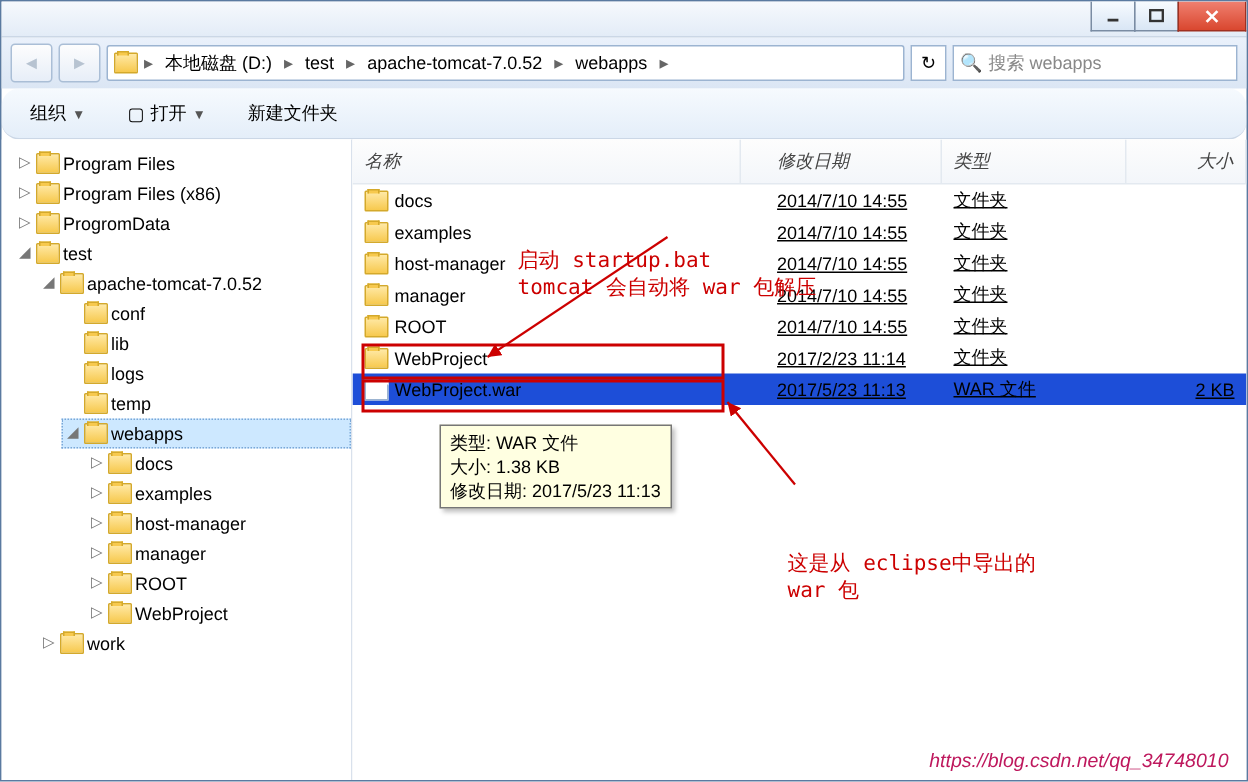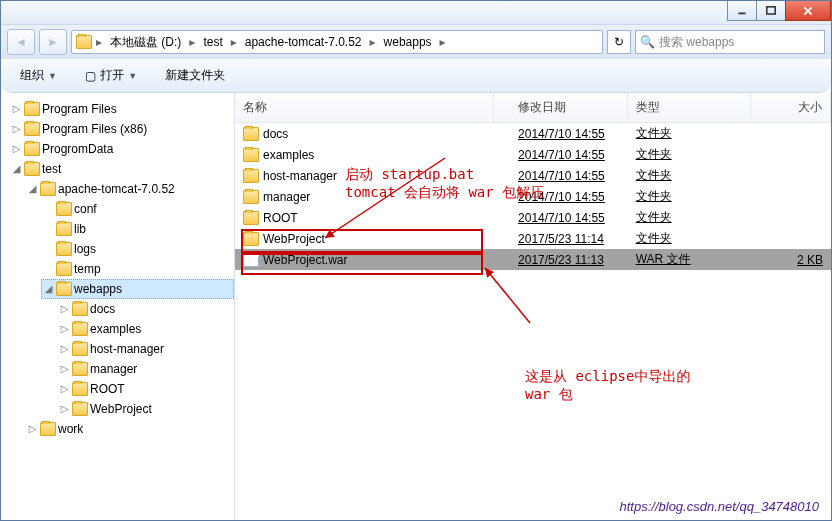--- a/index.html
+++ b/index.html
@@ -25,32 +25,32 @@
 .tree ul { list-style:none; padding-left:16px; }
 .tree > ul { padding-left:4px;}
 .tree li { line-height:18px; white-space:nowrap; }
 .tnode { display:flex; align-items:center; gap:2px; padding:1px 2px; cursor:pointer;}
 .tnode.sel { background:#cde8ff; border:1px dotted #7aa7d7; padding:0 1px;}
 .exp { width:11px; height:11px; display:inline-flex; align-items:center; justify-content:center; color:#777; font-size:10px;}
 .fico { width:16px; height:14px; display:inline-block; background:linear-gradient(#ffe9a6,#f7c94e); border:1px solid #d4a92b; border-radius:1px; position:relative;}
 .fico.open::before{ content:""; position:absolute; top:-2px; left:1px; width:6px; height:2px; background:#f7c94e; border:1px solid #d4a92b; border-bottom:none;}
 .list { flex:1; position:relative; overflow:auto; background:#fff;}
 .lh { display:flex; border-bottom:1px solid #e3e9f0; background:linear-gradient(#fdfdfd,#f3f6fa); position:sticky; top:0;}
-.lh div { padding:6px 8px; border-right:1px solid #e3e9f0; color:#444;}
+.lh div { padding:6px 8px; border-right:1px solid #e3e9f0; color:#444;font-style:italic;}
 .c-name{width:260px;} .c-date{width:118px;margin-left:16px;} .c-type{width:124px;} .c-size{width:80px; text-align:right; border-right:none;}
 .row { display:flex; align-items:center; height:21px; cursor:pointer;}
-.row.sel{ background:#a3a3a3;}
+.row.sel{ background:#1d4ed8;}
 .row .c-name{ display:flex; align-items:center; gap:4px; padding-left:8px;}
 .row .c-date,.row .c-type,.row .c-size{ padding:0 8px;text-decoration:underline;}
 .fileico{ width:16px; height:14px; display:inline-block; background:#fff; border:1px solid #9cb4d1; position:relative;}
 .fileico::before{content:"";position:absolute;top:-1px;right:-1px;width:0;height:0;border-left:4px solid transparent;border-top:4px solid #fff;}
 .redbox{ position:absolute; border:2px solid #cc0000; pointer-events:none;}
 .anno{ position:absolute; color:#cc0000; font-family:"SimSun",monospace; font-size:14px; line-height:18px; pointer-events:none; white-space:pre;margin-top:44px;}
 .tooltip{ position:absolute; background:#ffffe1; border:1px solid #767676; padding:3px 6px; box-shadow:2px 2px 3px rgba(0,0,0,.25); font-size:12px; line-height:16px;}
-.watermark{ position:absolute; right:12px; bottom:6px; color:#4c1d95; font-size:13px; font-style:italic; pointer-events:none;}
+.watermark{ position:absolute; right:12px; bottom:6px; color:#be185d; font-size:13px; font-style:italic; pointer-events:none;}
 svg.arrow{position:absolute;pointer-events:none;}
 </style>
 </head>
 <body>
 
 <div class="titlebar">
   <div class="winbtns">
     <div class="winbtn">
         <svg viewBox="0 0 10 10">
           <line x1="2" y1="7" x2="8" y2="7" stroke="#333" stroke-width="1.5"></line>
@@ -303,21 +303,21 @@
           </div>
           <div class="c-date">2014/7/10 14:55</div>
           <div class="c-type">文件夹</div>
           <div class="c-size"></div>
         </div>
         <div class="row">
           <div class="c-name">
             <span class="fico open"></span>
             <span>WebProject</span>
           </div>
-          <div class="c-date">2017/5/23 11:14</div>
+          <div class="c-date">2017/2/23 11:14</div>
           <div class="c-type">文件夹</div>
           <div class="c-size"></div>
         </div>
         <div class="row sel">
           <div class="c-name">
             <span class="fileico"></span>
             <span>WebProject.war</span>
           </div>
           <div class="c-date">2017/5/23 11:13</div>
           <div class="c-type">WAR 文件</div>
@@ -341,16 +341,21 @@
 war 包</div>
     <svg class="arrow" style="left:245px; top:170px;" width="60" height="70">
         <defs>
           <marker id="ah2" markerWidth="8" markerHeight="8" refX="6" refY="3" orient="auto">
             <path d="M0,0 L6,3 L0,6 Z" fill="#cc0000"></path>
           </marker>
         </defs>
         <line x1="50" y1="60" x2="5" y2="5" stroke="#cc0000" stroke-width="1.5" marker-end="url(#ah2)"></line>
       </svg>
 
+    <div class="tooltip" style="left:58px; top:190px;">
+      <div>类型: WAR 文件</div>
+      <div>大小: 1.38 KB</div>
+      <div>修改日期: 2017/5/23 11:13</div>
+    </div>
   </div>
 </div>
 
 <div class="watermark">https://blog.csdn.net/qq_34748010</div>
 
 </body></html>

